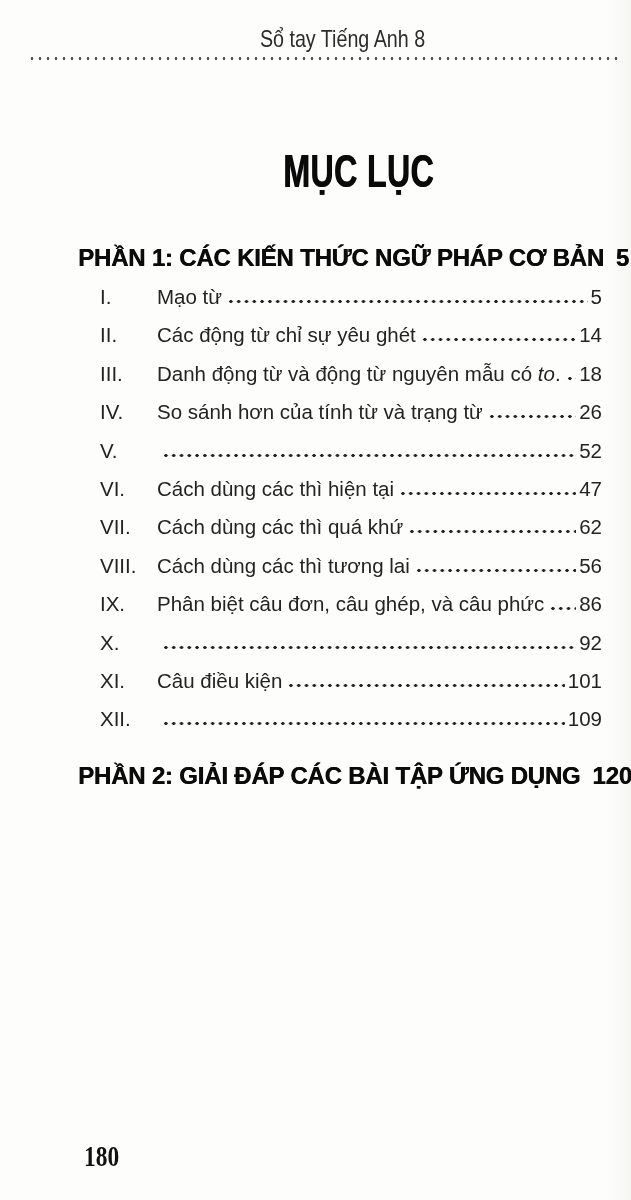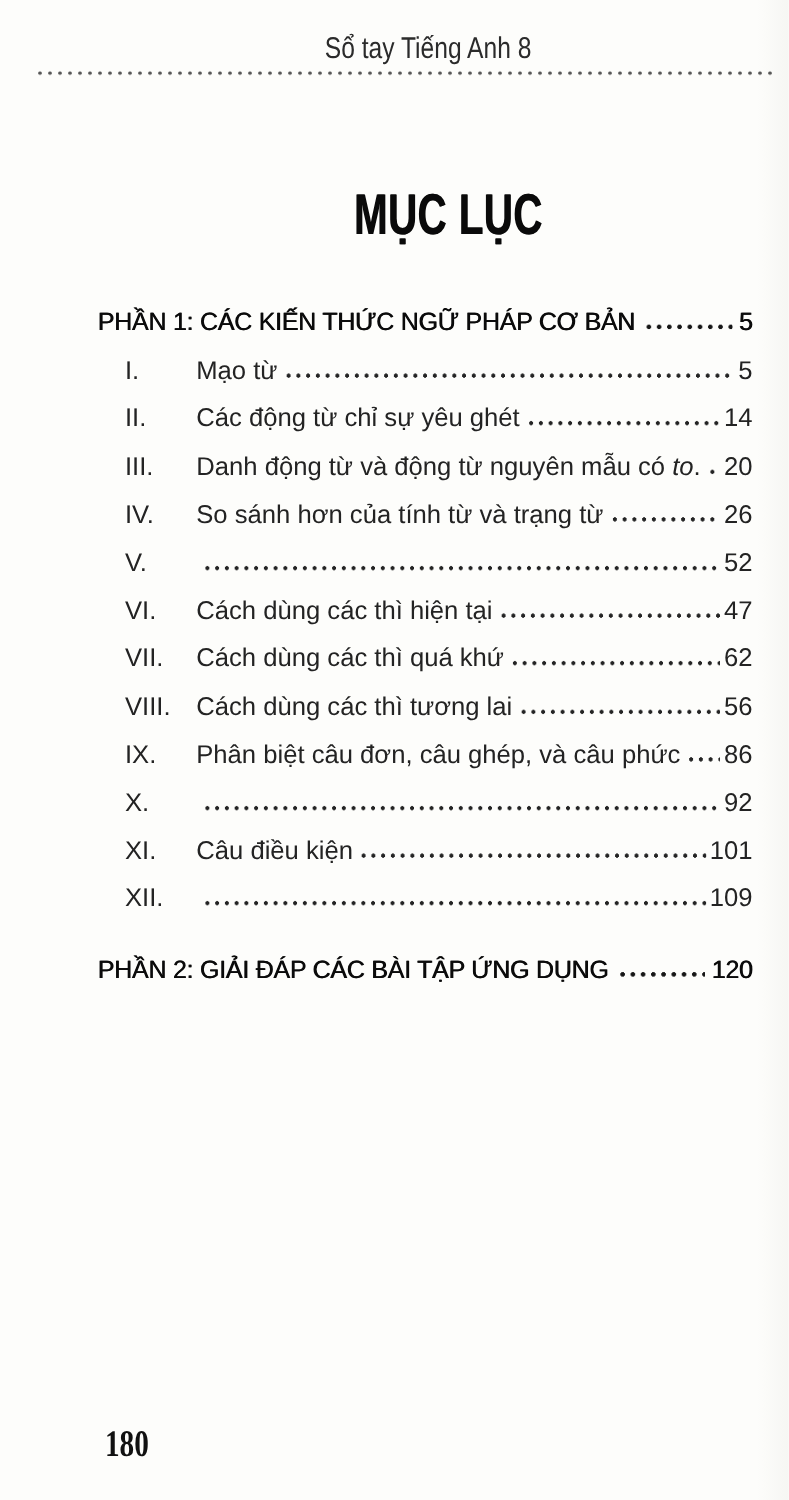--- a/index.html
+++ b/index.html
@@ -39,21 +39,21 @@
     transform:translateX(43px) scaleX(0.70);
     white-space:nowrap;
   }
 
   
   .toc { position:absolute; top:238px; left:78px; right:29px; }
 
   .part-row {
     display:flex; align-items:baseline;
     height:40px; line-height:40px;
-    font-size:20px; font-weight:400;
+    font-size:24px; font-weight:700;
     color:#0b0b0b;
     letter-spacing:-0.2px;
     text-shadow:0.5px 0 0 currentColor;
     white-space:nowrap;
   }
   .part-row.part2 { margin-top:17px;text-align:right; }
 
   .item {
     display:flex; align-items:baseline;
     height:38.4px; line-height:38.4px;
@@ -120,21 +120,21 @@
         <span class="num">II.</span>
         <span class="lbl"><span>Các động từ chỉ sự yêu ghét</span><i></i><span></span></span>
         <span class="leader"></span>
         <span class="pg">14</span>
       </div>
 
       <div class="item">
         <span class="num">III.</span>
         <span class="lbl"><span>Danh động từ và động từ nguyên mẫu có </span><i>to</i><span>.</span></span>
         <span class="leader"></span>
-        <span class="pg">20</span>
+        <span class="pg">18</span>
       </div>
 
       <div class="item">
         <span class="num">IV.</span>
         <span class="lbl"><span>So sánh hơn của tính từ và trạng từ</span><i></i><span></span></span>
         <span class="leader"></span>
         <span class="pg">26</span>
       </div>
 
       <div class="item">

